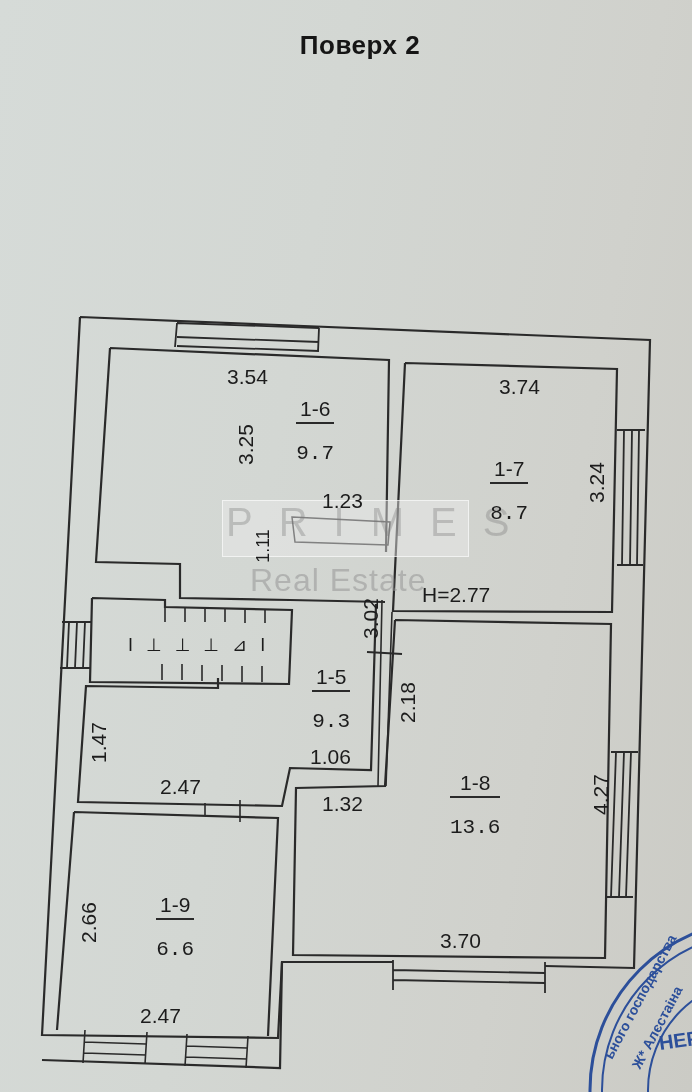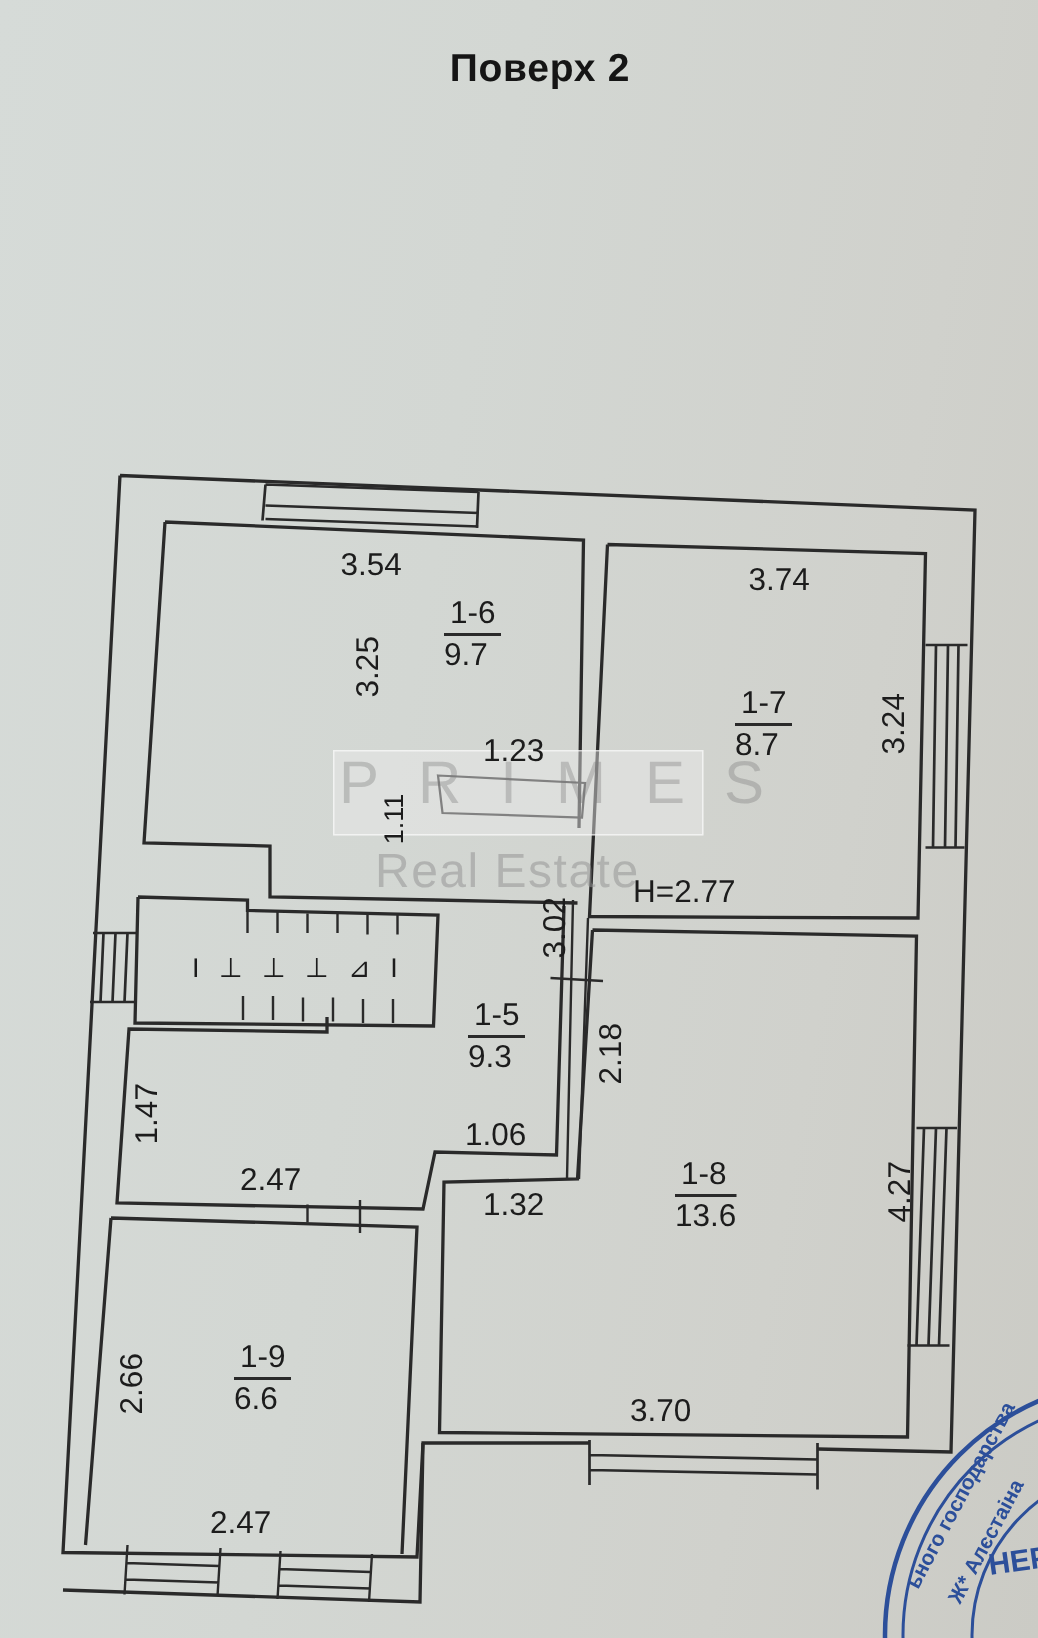--- a/index.html
+++ b/index.html
@@ -14,25 +14,25 @@
     text-align: center; font-weight: bold; font-size: 26px; color: #151515;
     letter-spacing: 0.5px;
   }
   svg.plan { position: absolute; left: 0; top: 0; }
   .lbl {
     position: absolute; font-size: 21px; color: #1c1c1c; white-space: nowrap;
     line-height: 1;
   }
   .vert { transform: rotate(-90deg); transform-origin: center center; }
   .room-label {
-    position: absolute; font-size: 21px; color: #1c1c1c;
+    position: absolute; text-align: center; font-size: 21px; color: #1c1c1c;
     line-height: 1.05;
   }
   .room-label .num { display: block; padding: 0 4px 2px; border-bottom: 2px solid #2a2a2a; }
-  .room-label .area { display: block; padding-top: 2px; }
+  .room-label .area { display: block; padding-top: 19px; font-family: Liberation Mono, monospace; }
   .wm-box {
     position: absolute; left: 222px; top: 500px; width: 245px; height: 55px;
     background: rgba(235,235,235,0.45); border: 1px solid rgba(255,255,255,0.6);
   }
   .wm-logo {
     position: absolute; left: 226px; top: 500px; font-size: 40px; letter-spacing: 26px;
     color: rgba(120,120,120,0.35); font-family: Liberation Sans, sans-serif;
   }
   .wm-text {
     position: absolute; left: 250px; top: 562px; font-size: 32px;
@@ -127,16 +127,16 @@
 <div class="lbl vert" style="left:246px; top:537px; font-size:18px;">1.11</div>
 <div class="lbl" style="left:402px; top:584px;margin-left:20px;">H=2.77</div>
 <div class="lbl vert" style="left:350px; top:608px;">3.02</div>
 <div class="lbl vert" style="left:387px; top:692px;">2.18</div>
 <div class="lbl vert" style="left:78px; top:732px;">1.47</div>
 <div class="lbl" style="left:310px; top:746px;">1.06</div>
 <div class="lbl" style="left:160px; top:776px;">2.47</div>
 <div class="lbl" style="left:322px; top:793px;">1.32</div>
 <div class="lbl vert" style="left:580px; top:784px;">4.27</div>
 <div class="lbl vert" style="left:68px; top:912px;">2.66</div>
-<div class="lbl" style="left:420px; top:930px;">3.70</div>
+<div class="lbl" style="left:440px; top:930px;">3.70</div>
 <div class="lbl" style="left:140px; top:1005px;">2.47</div>
 
 <div class="lbl" style="left:128px; top:636px; font-size:18px; letter-spacing:4px;">I  ⊥ ⊥ ⊥  ⊿  I</div>
 
 </body></html>

